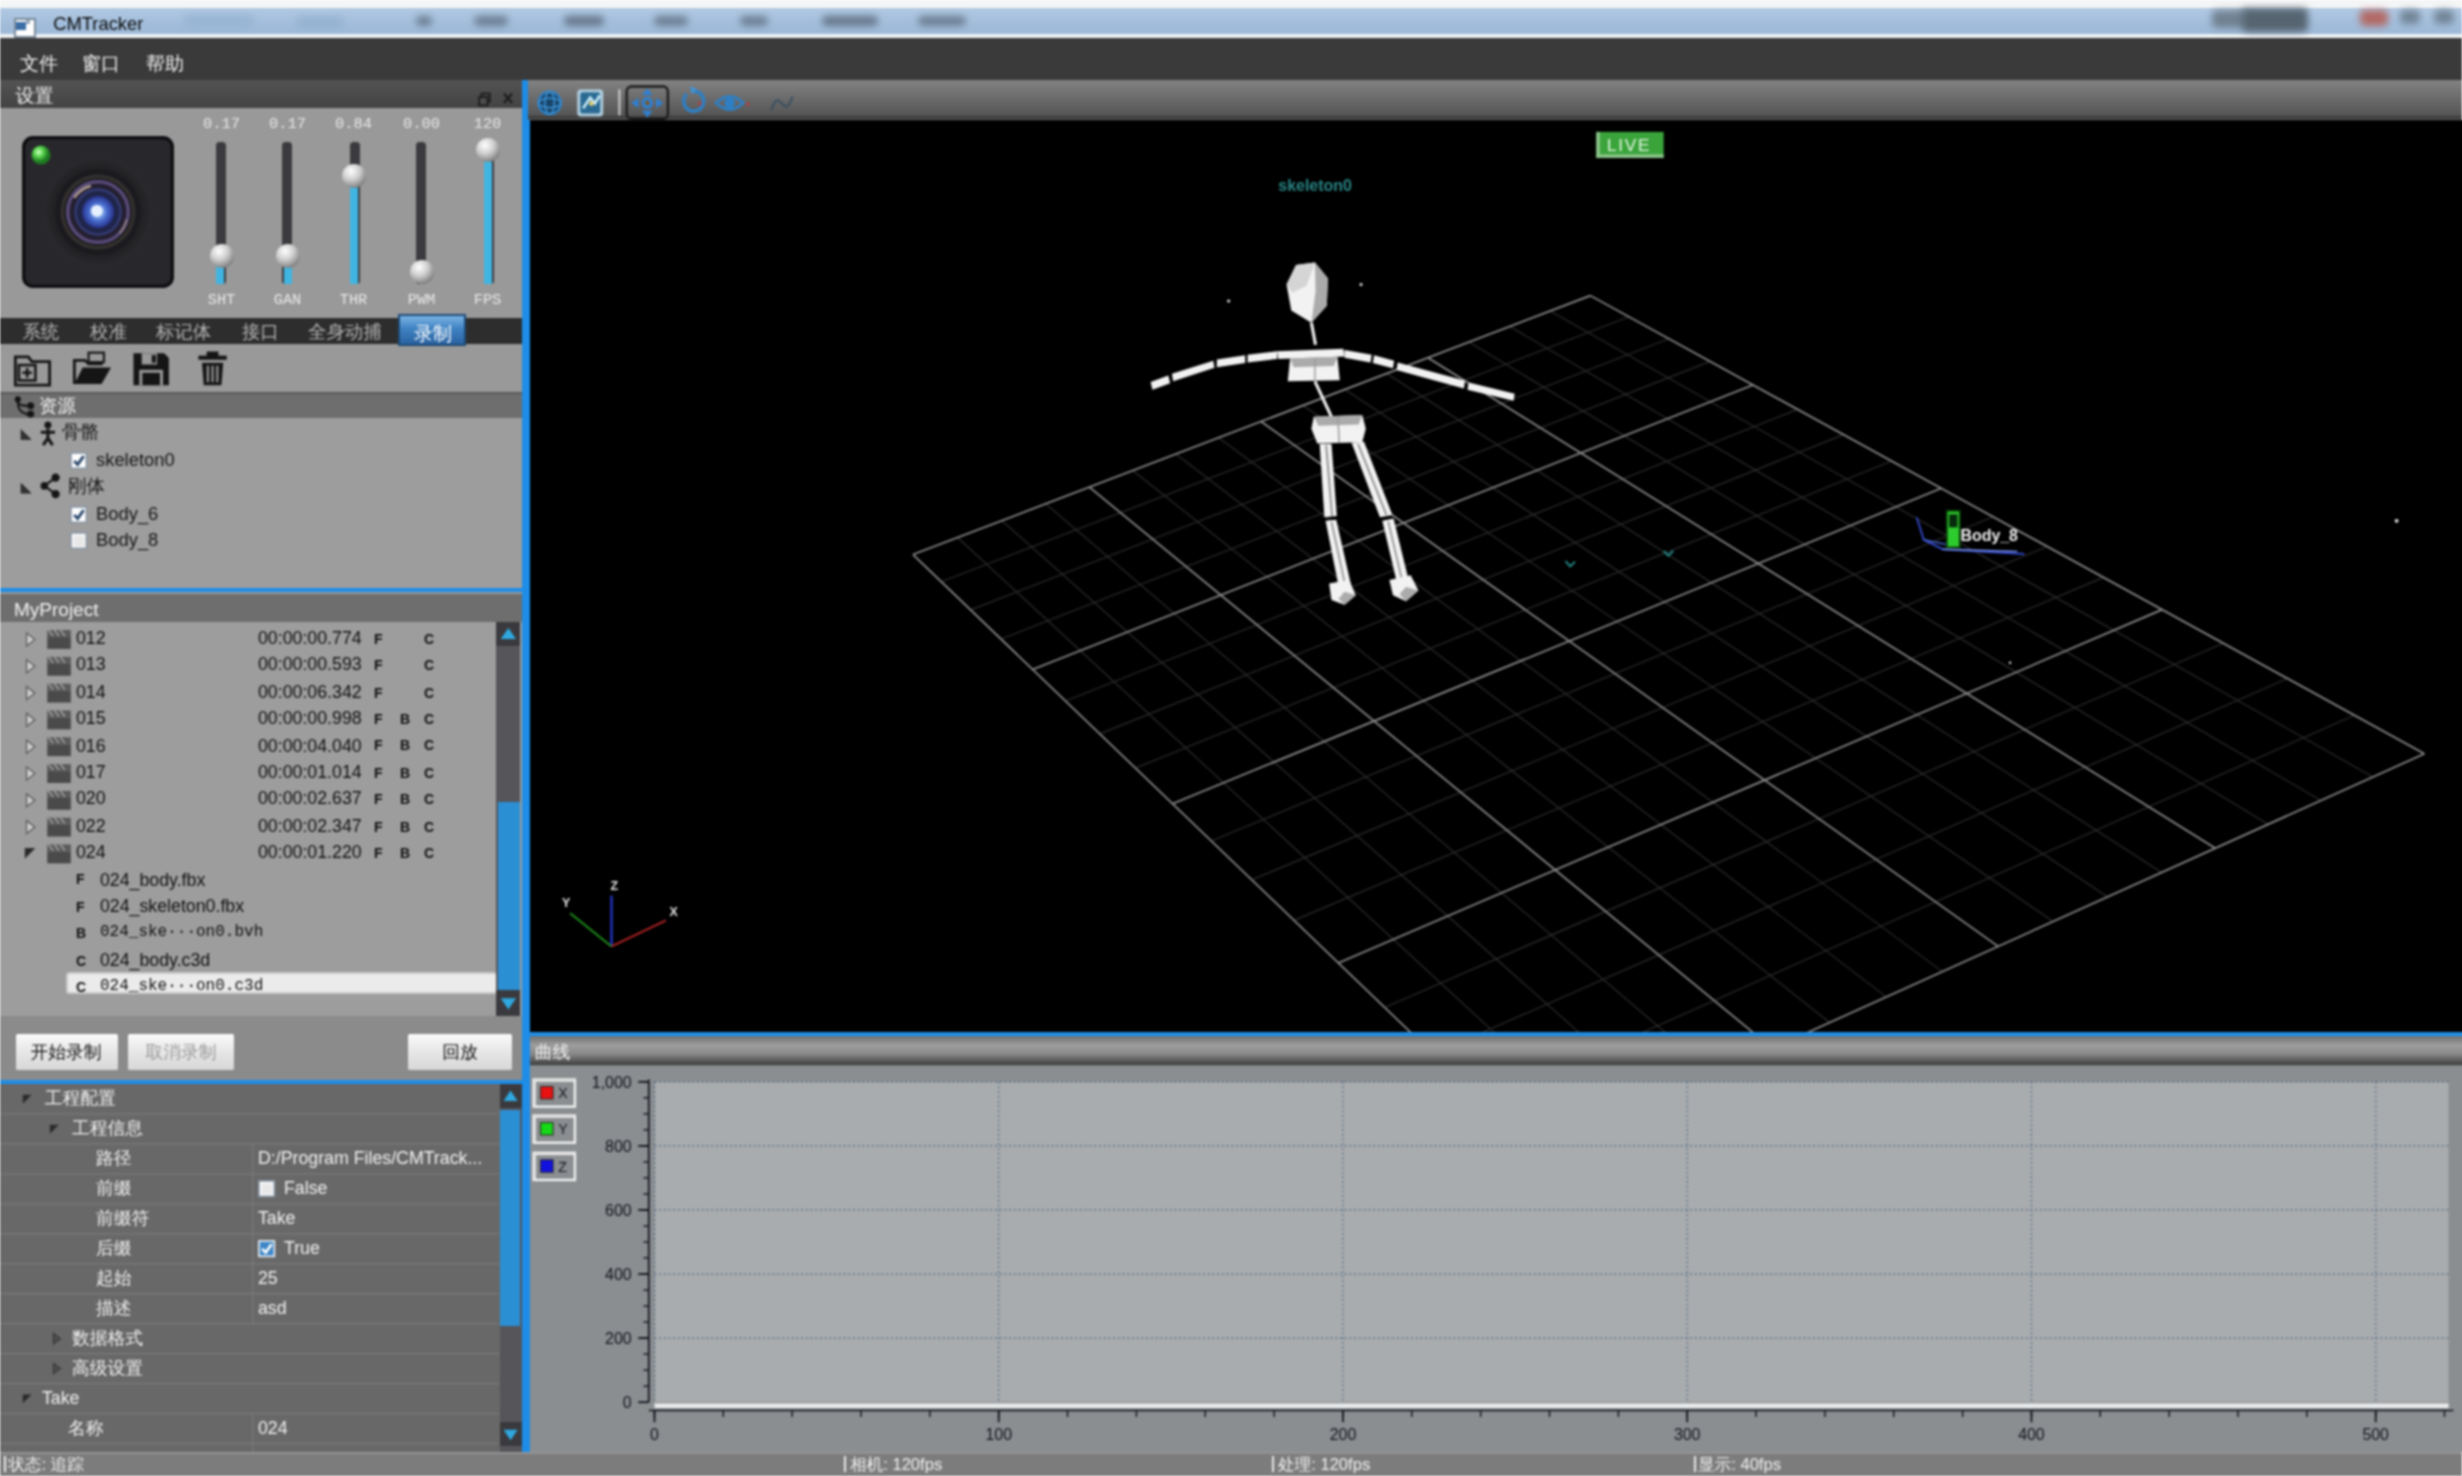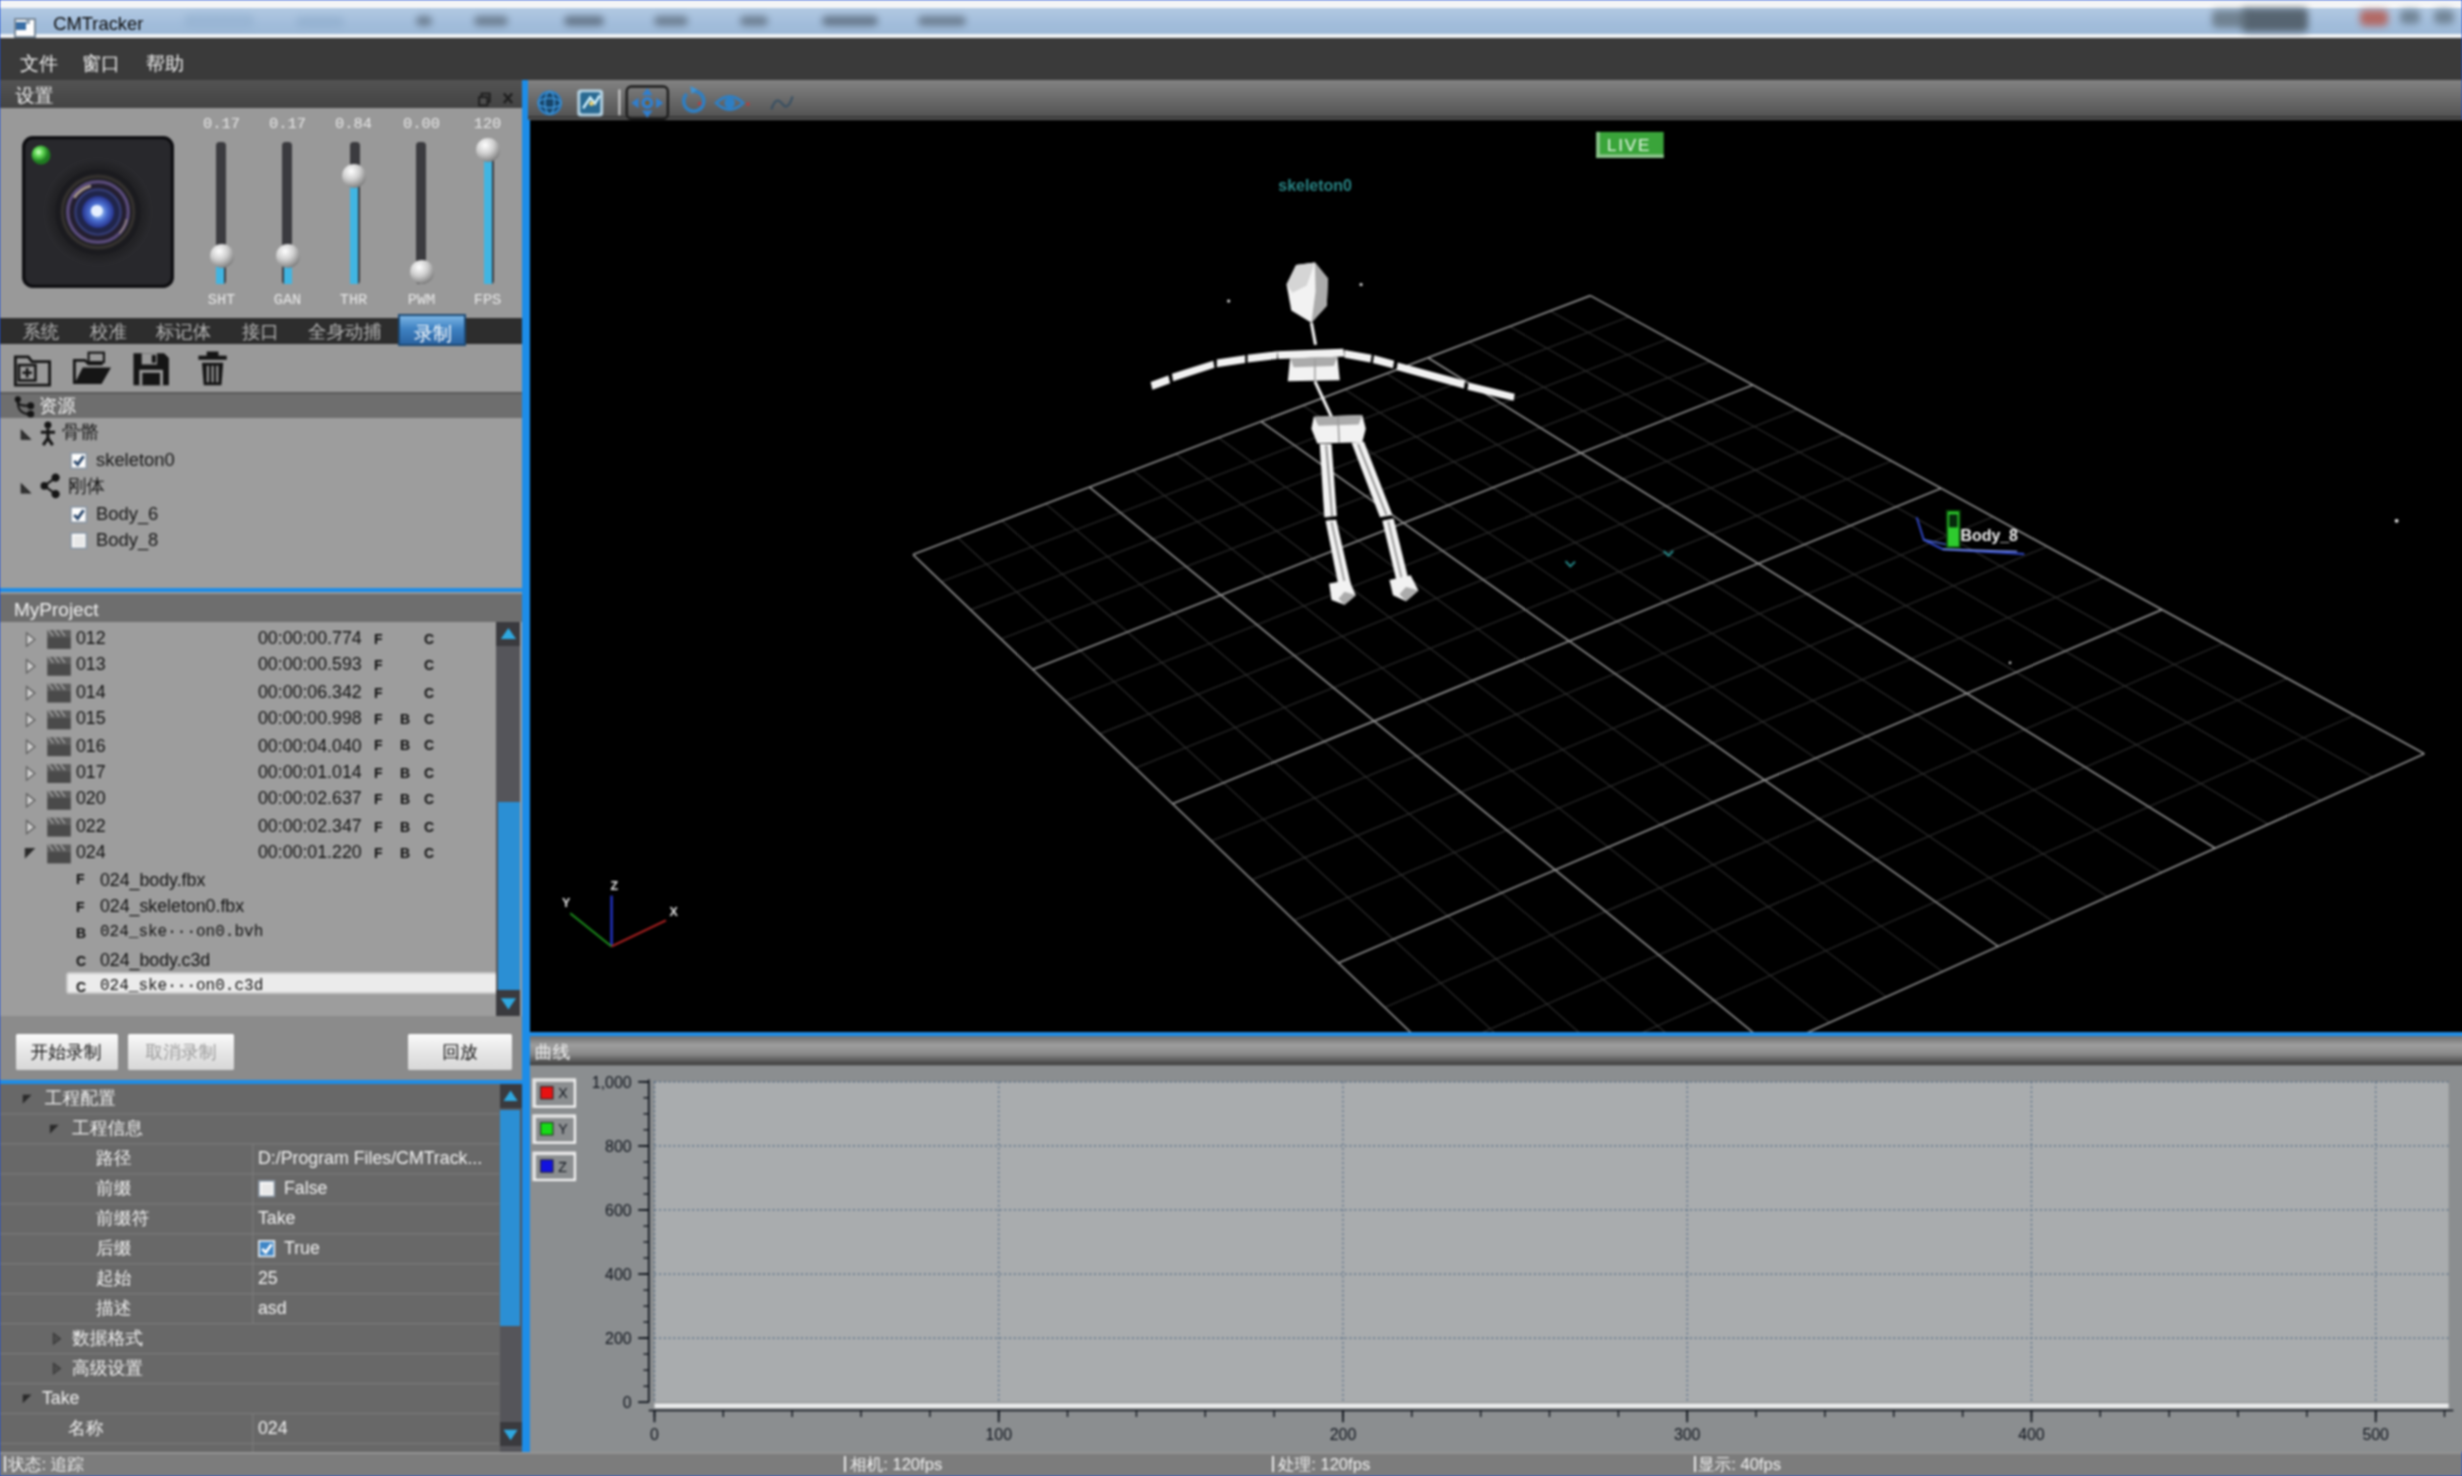--- a/index.html
+++ b/index.html
@@ -1,16 +1,16 @@
 <!DOCTYPE html>
 <html style="font-size:9.5px"><head><meta charset="utf-8">
 <style>
 html,body{margin:0;padding:0;background:#000;}
 *{font-family:"Liberation Sans",sans-serif;}
-#wrap{width:2462px;height:1477px;overflow:hidden;position:relative;background:#1d4ed8;}
+#wrap{width:2462px;height:1477px;overflow:hidden;position:relative;background:#ffffff;}
 #s{position:absolute;left:0;top:0;width:1231px;height:738px;transform:scale(2);
 transform-origin:0 0;background:#999;filter:blur(0.5px);}
 </style></head>
 <body>
 <div id="wrap">
     <div id="s">
 <div style="position:absolute;left:0px;top:0px;width:1231px;height:3.5px;background:#f4f5f6;"></div>
       <div style="position:absolute;left:0px;top:3.5px;width:1231px;height:14px;background:linear-gradient(#b2c9e2,#a2bddb 55%,#9db9d6);"></div>
       <div style="position:absolute;left:0px;top:17.4px;width:1231px;height:1.2px;background:#eef1f4;"></div>
       <div style="position:absolute;left:208px;top:8.3px;width:8.3px;height:4.7px;background:#5f6f80;opacity:0.8;filter:blur(1.8px);border-radius:2.4px;"></div>

